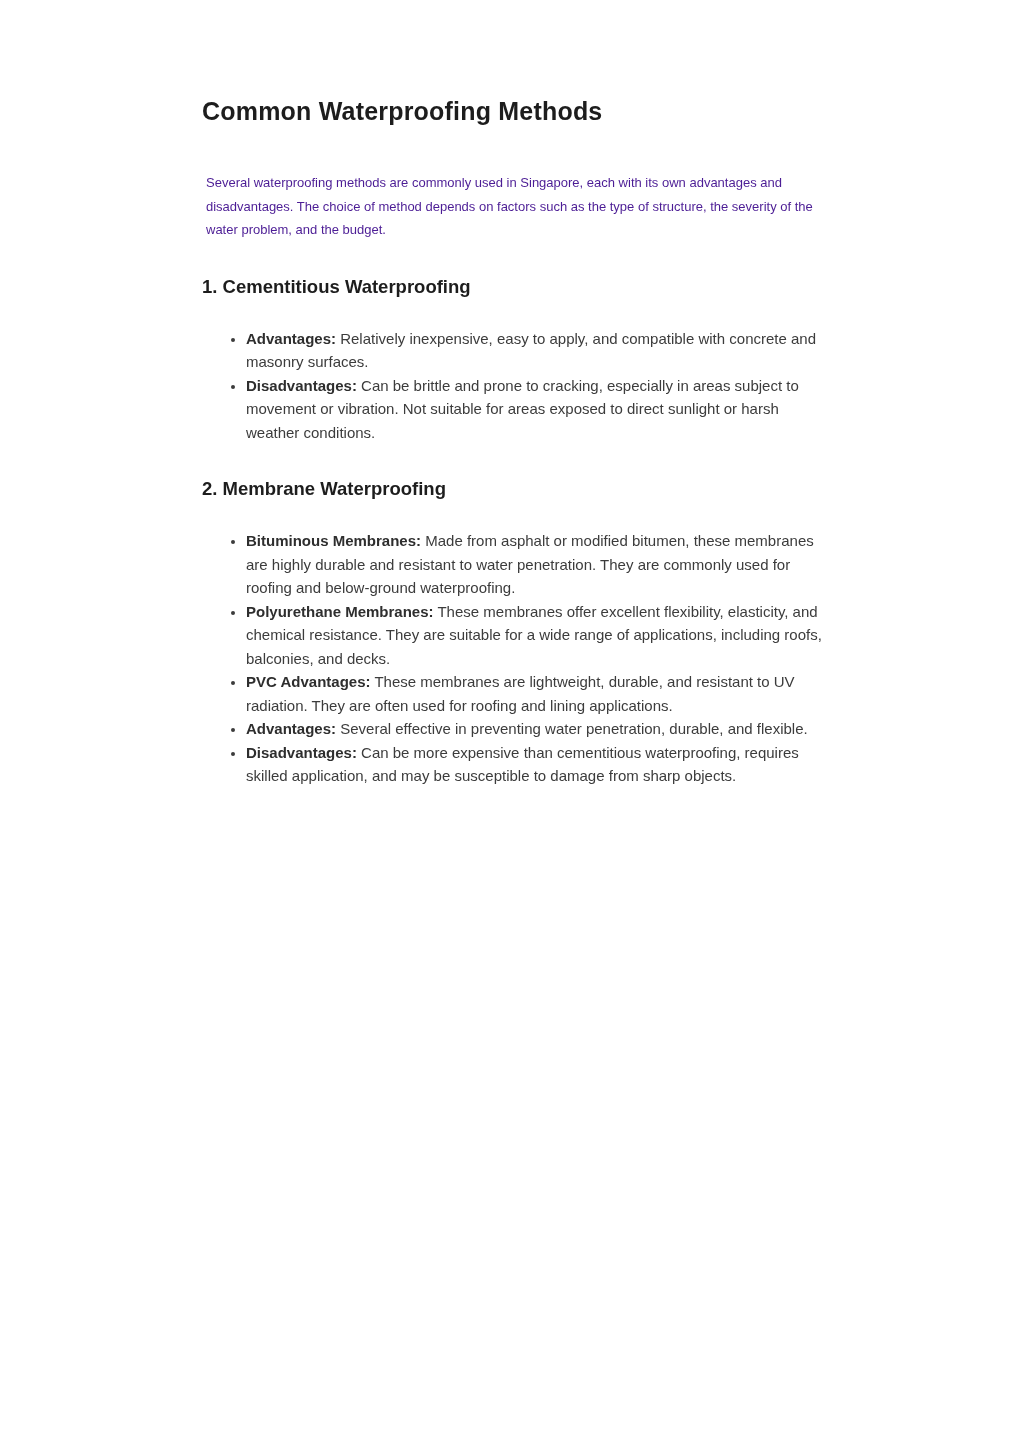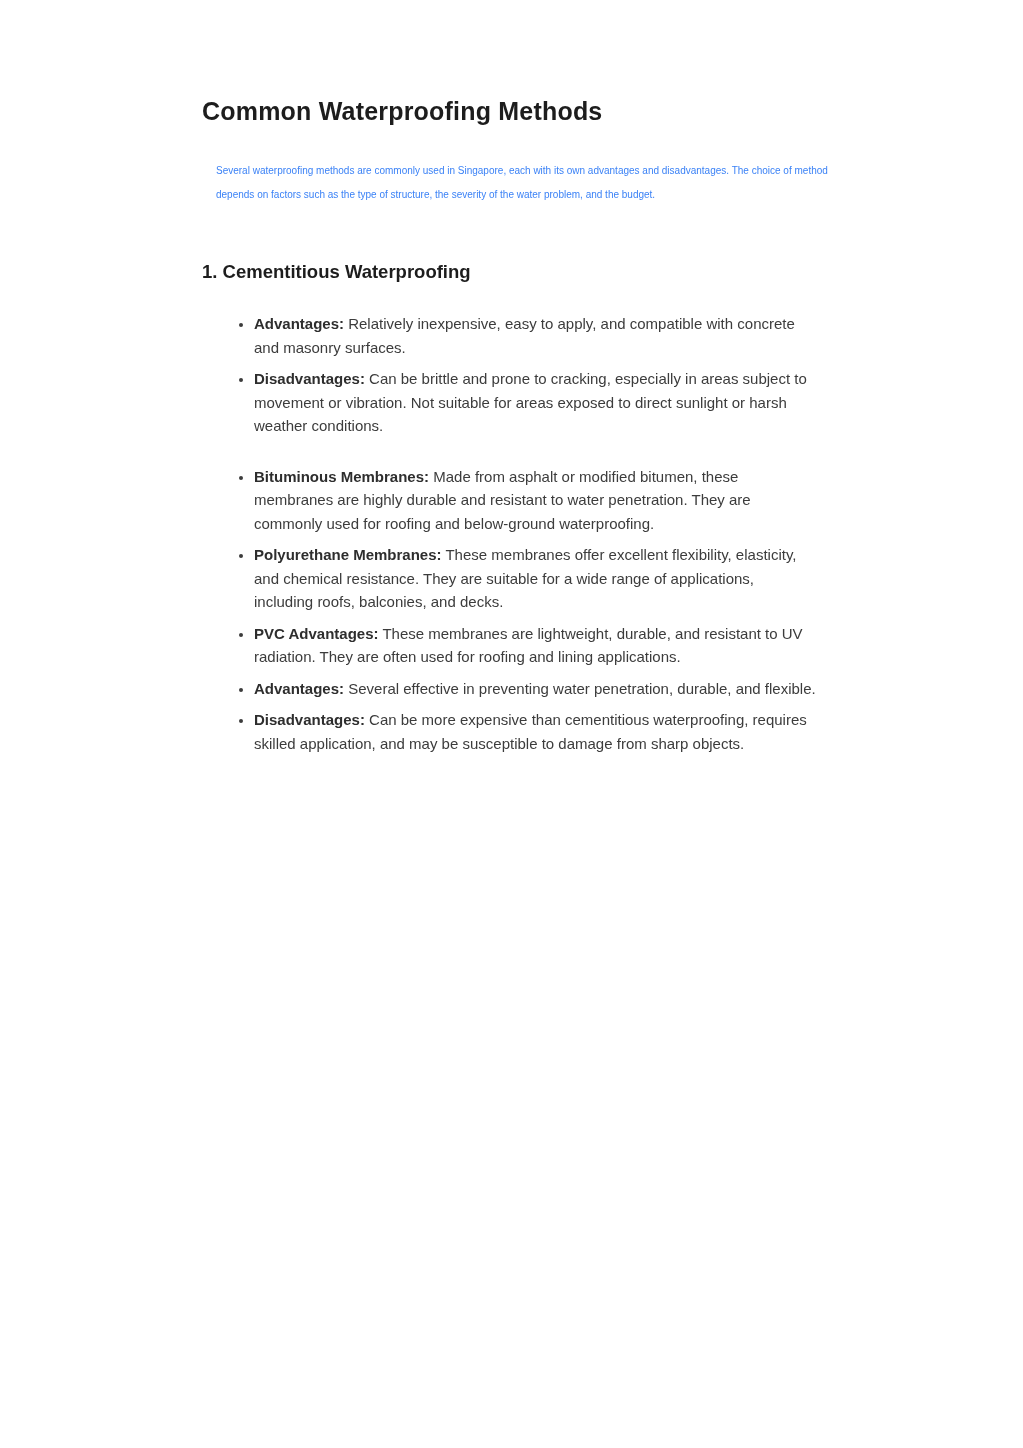--- a/index.html
+++ b/index.html
@@ -18,47 +18,47 @@
   .content {
     padding: 96px 0 0 202px;
     width: 824px; 
   }
   h1.doc-title {
     font-size: 25px;
     font-weight: 700;
     color: #1d1d1d;
     letter-spacing: 0.2px;
     line-height: 31px;
-    margin: 0 0 32px 0;
+    margin: 0 0 44px 0;
   }
   p.body-text {
-    font-size: 10px;
+    font-size: 13px;
     line-height: 23.5px;
-    color: #3b82f6;
+    color: #4c1d95;
     width: 622px;
-    margin: 14px;
+    margin: 4px;
   }
   h2.section-heading {
     font-size: 18.5px;
     font-weight: 700;
     color: #1d1d1d;
     line-height: 23px;
-    margin: 54px 0 29px 0;
+    margin: 33px 0 29px 0;
   }
   ul.bullet-list {
     margin: 27px 0 0 0;
     padding: 0 0 0 44px;
     width: 622px;
     list-style: disc outside;
   }
   ul.bullet-list li {
     font-size: 15px;
     line-height: 23.5px;
     color: #3c3c3c;
-    margin: 8px;
+    margin: 0;
   }
   ul.bullet-list li::marker {
     color: #3c3c3c;
     font-size: 14px;
   }
   .bullet-label {
     font-weight: 700;
     color: #2e2e2e;
   }
   .section { margin: 0; }
@@ -76,20 +76,21 @@
 
     <div class="section">
       <h2 class="section-heading">1. Cementitious Waterproofing</h2>
       <ul class="bullet-list">
         <li><span class="bullet-label">Advantages:</span><span> Relatively inexpensive, easy to apply, and compatible with concrete and masonry surfaces.</span></li>
         <li><span class="bullet-label">Disadvantages:</span><span> Can be brittle and prone to cracking, especially in areas subject to movement or vibration. Not suitable for areas exposed to direct sunlight or harsh weather conditions.</span></li>
       </ul>
     </div>
 
     <div class="section">
+      <h2 class="section-heading">2. Membrane Waterproofing</h2>
       <ul class="bullet-list">
         <li><span class="bullet-label">Bituminous Membranes:</span><span> Made from asphalt or modified bitumen, these membranes are highly durable and resistant to water penetration. They are commonly used for roofing and below-ground waterproofing.</span></li>
         <li><span class="bullet-label">Polyurethane Membranes:</span><span> These membranes offer excellent flexibility, elasticity, and chemical resistance. They are suitable for a wide range of applications, including roofs, balconies, and decks.</span></li>
         <li><span class="bullet-label">PVC Advantages:</span><span> These membranes are lightweight, durable, and resistant to UV radiation. They are often used for roofing and lining applications.</span></li>
         <li><span class="bullet-label">Advantages:</span><span> Several effective in preventing water penetration, durable, and flexible.</span></li>
         <li><span class="bullet-label">Disadvantages:</span><span> Can be more expensive than cementitious waterproofing, requires skilled application, and may be susceptible to damage from sharp objects.</span></li>
       </ul>
     </div>
 
   </div>

